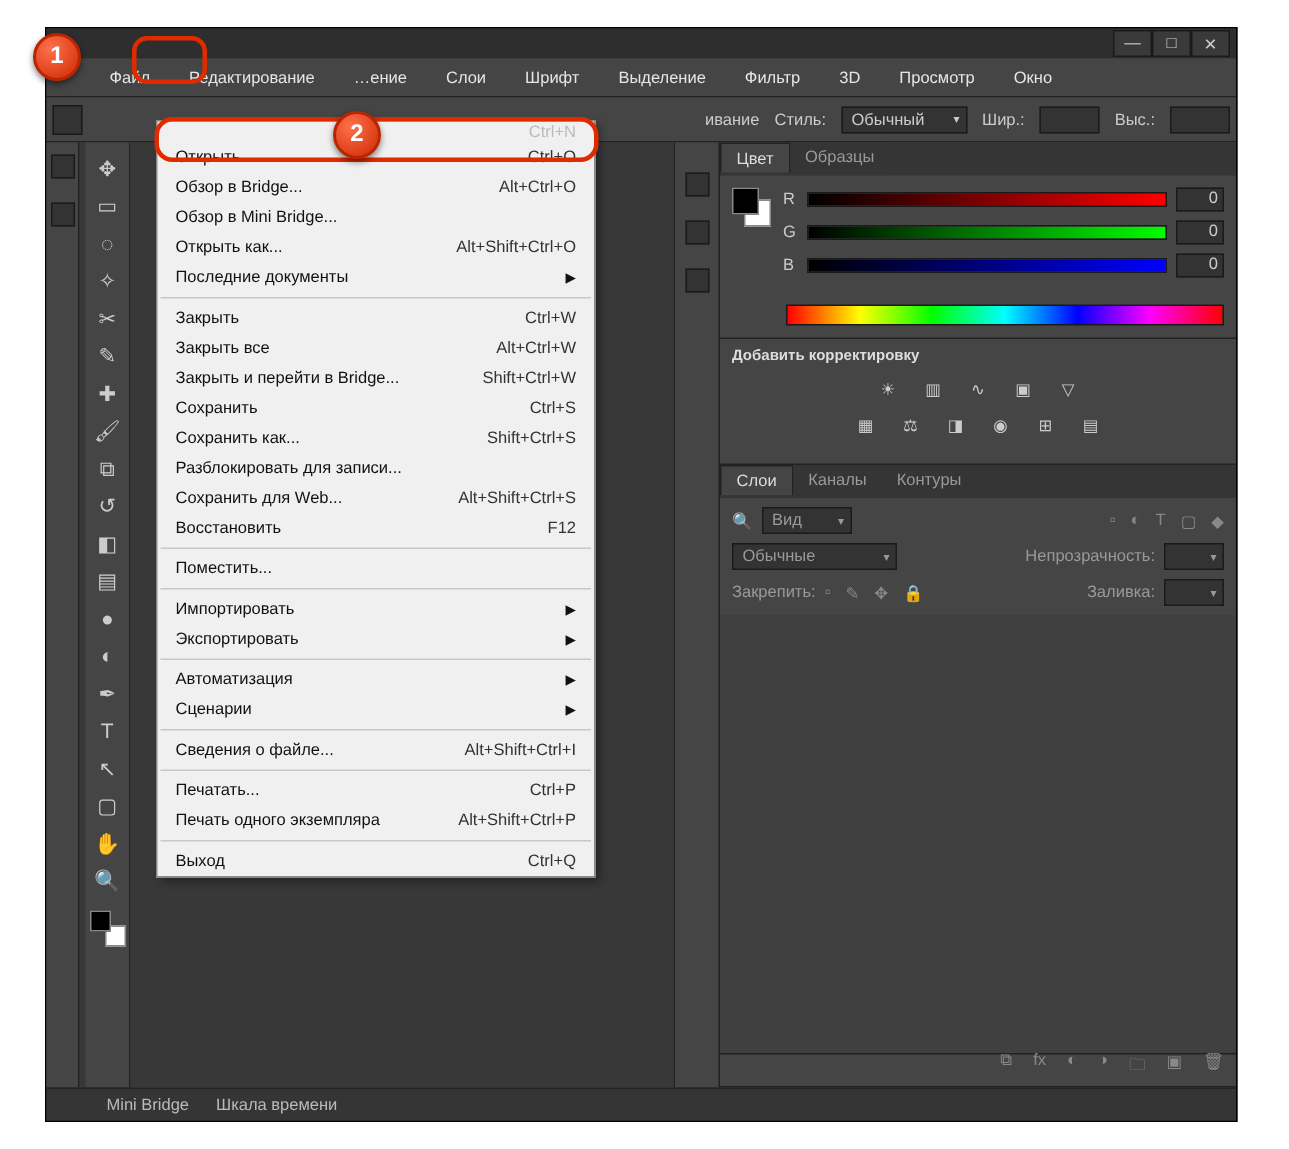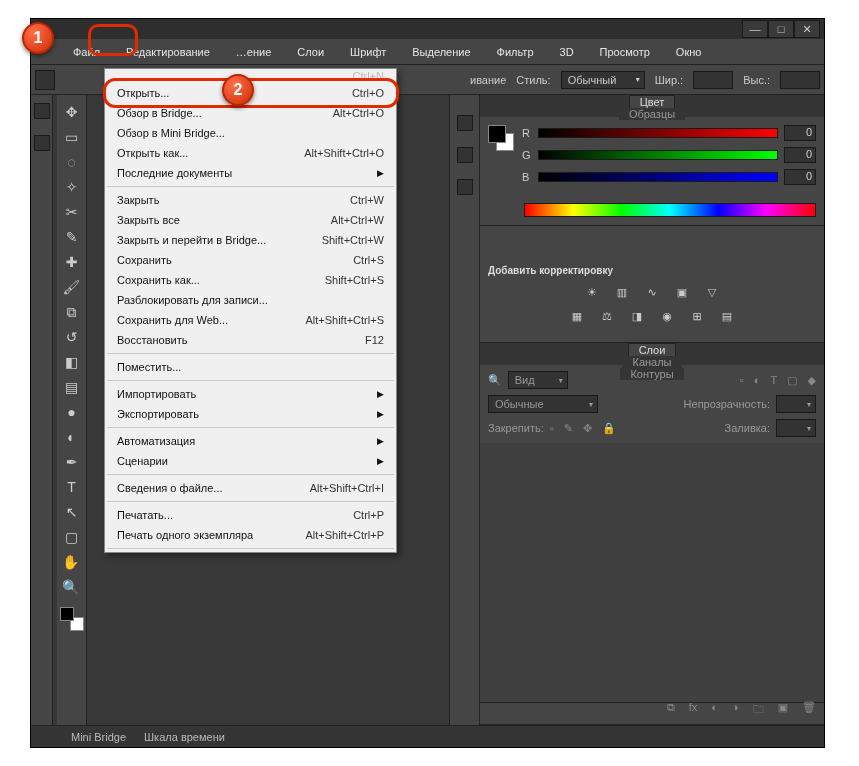--- a/index.html
+++ b/index.html
@@ -22,53 +22,53 @@
 .mini-icon { width: 16px; height: 16px; background: #333; border: 1px solid #1a1a1a; }
 .toolbox { width: 30px; background: #454545; border-right: 1px solid #222; display: flex; flex-direction: column; align-items: center; padding-top: 6px; gap: 3px; margin-left: 4px; }
 .tool { width: 24px; height: 22px; display: flex; align-items: center; justify-content: center; color: #ccc; font-size: 14px; }
 .swatch { position: relative; width: 24px; height: 24px; margin-top: 6px; }
 .swatch .fg { position: absolute; width: 14px; height: 14px; background: #000; border: 1px solid #888; top: 0; left: 0; }
 .swatch .bg { position: absolute; width: 14px; height: 14px; background: #fff; border: 1px solid #888; bottom: 0; right: 0; }
 .workspace { flex: 1; background: #383838; position: relative; }
 .panel-col { width: 30px; background: #454545; border-left: 1px solid #222; display: flex; flex-direction: column; align-items: center; gap: 16px; padding-top: 20px; }
 .panels { width: 345px; background: #454545; border-left: 1px solid #222; display: flex; flex-direction: column; }
 .panel { border-bottom: 1px solid #222; }
-.tabs { display: flex; height: 22px; background: #353535; align-items: center; flex-direction: column; }
+.tabs { display: flex; height: 22px; background: #353535; align-items: flex-start; }
 .tab { height: 20px; padding: 0 10px; color: #999; display: flex; align-items: center; background: #353535; }
 .tab.active { background: #454545; color: #ddd; border-top: 1px solid #222; border-left: 1px solid #222; border-right: 1px solid #222; }
 .color-body { padding: 8px; display: flex; gap: 8px; }
 .swatch2 { width: 26px; height: 26px; position: relative; }
 .swatch2 .fg { position: absolute; width: 18px; height: 18px; background: #000; border: 1px solid #888; top: 0; left: 0; }
 .swatch2 .bg { position: absolute; width: 18px; height: 18px; background: #fff; border: 1px solid #888; bottom: 0; right: 0; }
 .sliders { flex: 1; }
 .slider-row { display: flex; align-items: center; gap: 6px; margin-bottom: 6px; }
 .slider-row .l { width: 10px; color: #ccc; }
 .slider-row .bar { flex: 1; height: 10px; position: relative; border: 1px solid #1a1a1a; }
 .bar.r { background: linear-gradient(90deg, #000, #f00); }
 .bar.g { background: linear-gradient(90deg, #000, #0f0); }
 .bar.b { background: linear-gradient(90deg, #000, #00f); }
 .slider-row .v { width: 32px; height: 16px; background: #333; border: 1px solid #1a1a1a; color: #ccc; text-align: right; padding: 0 3px; }
 .spectrum { height: 14px; margin: 4px 8px 8px 44px; background: linear-gradient(90deg, #f00, #ff0, #0f0, #0ff, #00f, #f0f, #f00); border: 1px solid #1a1a1a; }
-.adj-body { padding: 6px 8px 10px; margin-top: 33px; }
+.adj-body { padding: 6px 8px 10px; }
 .adj-label { color: #ddd; font-size: 10px; font-weight: bold; margin-bottom: 8px; }
 .adj-row { display: flex; gap: 12px; justify-content: center; margin-bottom: 8px; }
 .adj-i { width: 18px; height: 16px; color: #ccc; display: flex; align-items: center; justify-content: center; }
 .layer-ctrl { padding: 6px 8px; display: flex; flex-direction: column; gap: 6px; }
 .lrow { display: flex; align-items: center; gap: 6px; }
 .lrow .sel { background: #333; border: 1px solid #1a1a1a; height: 18px; color: #999; padding: 0 32px 0 6px; display: flex; align-items: center; position: relative; }
 .lrow .sel::after { content: "▾"; position: absolute; right: 4px; font-size: 8px; }
 .lrow .lbl { color: #999; }
 .lrow .sp { flex: 1; }
 .ico-strip { display: flex; gap: 10px; color: #888; }
 .empty { flex: 1; background: #404040; }
 .status { height: 22px; background: #353535; border-top: 1px solid #222; display: flex; align-items: center; gap: 18px; padding: 0 8px 0 40px; color: #bbb; }
 .foot-icons { position: absolute; right: 8px; bottom: 4px; display: flex; gap: 14px; color: #888; }
 
 
-.dropdown { position: absolute; left: 104px; top: 68px; width: 293px; background: #f0f0f0; border: 1px solid #888; box-shadow: 3px 3px 6px rgba(0,0,0,.4); z-index: 10; }
+.dropdown { position: absolute; left: 104px; top: 80px; width: 293px; background: #f0f0f0; border: 1px solid #888; box-shadow: 3px 3px 6px rgba(0,0,0,.4); z-index: 10; }
 .dd-item { height: 20px; display: flex; align-items: center; padding: 0 12px; color: #111; }
 .dd-item.trunc { color: #aaa; height: 14px; padding-top: 0; }
 .dd-item .sc { margin-left: auto; color: #333; }
 .dd-sep { height: 1px; background: #c8c8c8; margin: 3px 2px; }
 .arrow { margin-left: auto; font-size: 9px; }
 
 
 .callout { position: absolute; width: 32px; height: 32px; border-radius: 50%; background: radial-gradient(circle at 35% 30%, #ff704d, #cc2a00); border: 2px solid #b82500; color: #fff; font: bold 16px/28px sans-serif; text-align: center; z-index: 30; box-shadow: 0 2px 4px rgba(0,0,0,.5); }
 .hilite1 { position: absolute; left: 88px; top: 24px; width: 50px; height: 32px; border: 3px solid #e02a00; border-radius: 10px; z-index: 20; }
 .hilite2 { position: absolute; left: 103px; top: 78px; width: 296px; height: 30px; border: 3px solid #e02a00; border-radius: 12px; z-index: 20; }
@@ -354,18 +354,22 @@
     <div class="dd-sep"></div>
     <div class="dd-item">
       <span>Печатать...</span>
       <span class="sc">Ctrl+P</span>
     </div>
     <div class="dd-item">
       <span>Печать одного экземпляра</span>
       <span class="sc">Alt+Shift+Ctrl+P</span>
     </div>
     <div class="dd-sep"></div>
+    <div class="dd-item">
+      <span>Выход</span>
+      <span class="sc">Ctrl+Q</span>
+    </div>
   </div>
 
 <div class="hilite1"></div>
 <div class="hilite2"></div>
 <div class="callout" style="left:22px;top:22px">1</div>
 <div class="callout" style="left:222px;top:74px">2</div>
 
 </body></html>

